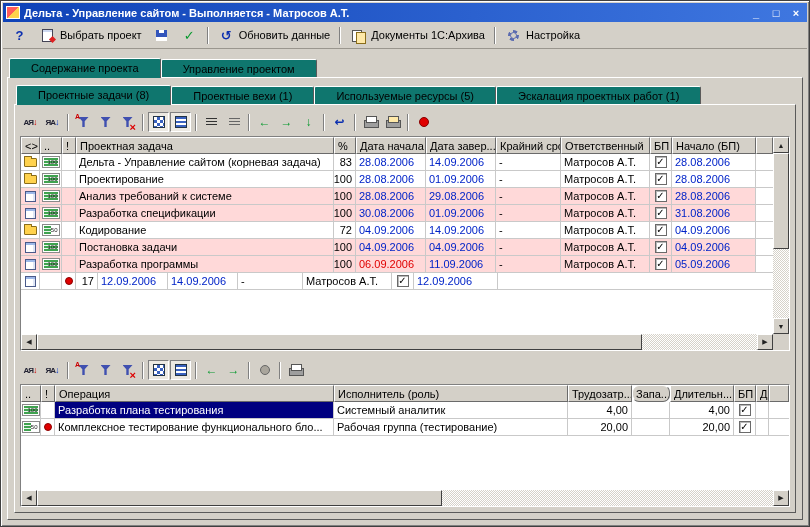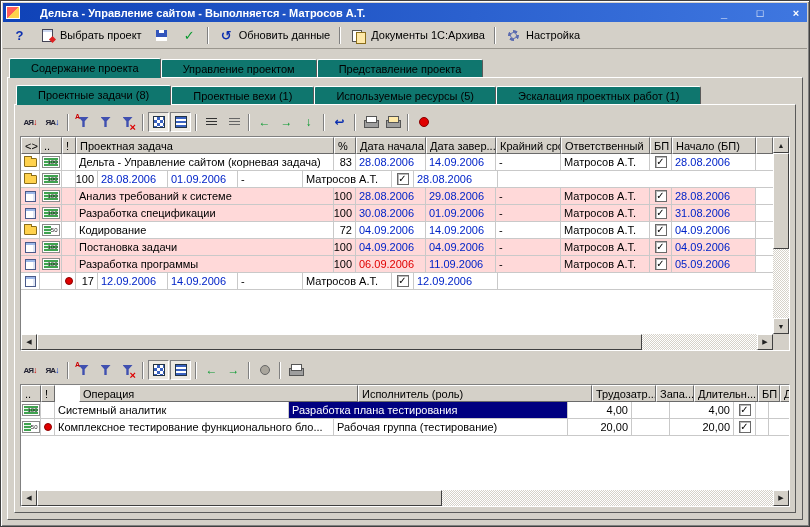--- a/index.html
+++ b/index.html
@@ -4,21 +4,21 @@
 <style>
   *{box-sizing:border-box;margin:0;padding:0}
   html,body{margin:0;padding:0}
   body{width:810px;height:527px;overflow:hidden;background:#808080;
        font-family:"Liberation Sans","DejaVu Sans",sans-serif;font-size:11px;color:#000}
   .window{width:810px;height:527px;background:#d4d0c8;border:1px solid #404040;
           box-shadow:inset 1px 1px 0 #fff,inset -1px -1px 0 #808080;
           display:flex;flex-direction:column;padding:2px}
   
   .titlebar{flex:0 0 19px;background:linear-gradient(to right,#0f42b7,#3f77e0);
-            display:flex;align-items:center;gap:20px;padding:0 3px;color:#fff}
+            display:flex;align-items:center;gap:4px;padding:0 3px;color:#fff}
   .title{flex:1;font-weight:bold;white-space:nowrap;overflow:hidden}
   .winbtn{width:16px;height:14px;display:flex;align-items:center;justify-content:center;
           font-size:11px;font-weight:bold;color:#fff;cursor:default}
   
   .toolbar{flex:0 0 27px;display:flex;align-items:center;gap:1px;padding:2px 3px;
            border-bottom:1px solid #9a968e}
   .btn{display:flex;align-items:center;gap:4px;padding:2px 5px;height:22px;white-space:nowrap}
   .vsep{width:0;height:17px;border-left:1px solid #808080;border-right:1px solid #fff;margin:0 3px;flex:0 0 auto}
   
   .tabzone{flex:1;display:flex;flex-direction:column;padding:8px 4px 4px;min-height:0}
@@ -170,21 +170,20 @@
       <div class="btn">
         <div class="g g-settings-icon"></div>
         <span>Настройка</span>
       </div>
     </div>
 
   <div class="tabzone">
     <div class="tabstrip" id="main-tabs">
         <div class="tab active">Содержание проекта</div>
         <div class="tab">Управление проектом</div>
-        <div class="tab">Представление проекта</div>
       </div>
     <div class="panel">
       <div class="tabstrip" id="sub-tabs">
           <div class="tab active">Проектные задачи (8)</div>
           <div class="tab">Проектные вехи (1)</div>
           <div class="tab">Используемые ресурсы (5)</div>
           <div class="tab">Эскалация проектных работ (1)</div>
         </div>
       <div class="panel inner">
 
@@ -290,20 +289,21 @@
                   <div class="cell ctr" style="width: 19px;">
                     <div class="ifolder"></div>
                   </div>
                   <div class="cell ctr" style="width: 22px;">
                     <div class="prog">
                       <div class="pf" style="width: 14px;"></div>
                       <i class="pt">100</i>
                     </div>
                   </div>
                   <div class="cell ctr" style="width: 14px;"></div>
+                  <div class="cell" style="width: 258px;">Проектирование</div>
                   <div class="cell num" style="width: 22px;">100</div>
                   <div class="cell date" style="width: 70px;">28.08.2006</div>
                   <div class="cell date" style="width: 70px;">01.09.2006</div>
                   <div class="cell" style="width: 65px;">-</div>
                   <div class="cell" style="width: 89px;">Матросов А.Т.</div>
                   <div class="cell ctr" style="width: 22px;">
                     <div class="cb">✓</div>
                   </div>
                   <div class="cell date" style="width: 84px;">28.08.2006</div>
                   <div class="cell fill"></div>
@@ -502,40 +502,40 @@
             <div class="tbtn">
               <div class="g g-print-icon"></div>
             </div>
           </div>
 
         <div class="twidget lower">
           <div class="tmain">
             <div class="thead" id="ops-head">
                 <div class="hcell" style="width: 20px;">..</div>
                 <div class="hcell" style="width: 14px;">!</div>
-                <div class="hcell" style="width: 279px; margin-left: 24px;">Операция</div>
+                <div class="hcell" style="width: 279px;">Операция</div>
                 <div class="hcell" style="width: 234px;">Исполнитель (роль)</div>
                 <div class="hcell" style="width: 64px;">Трудозатр...</div>
-                <div class="hcell" style="width: 38px;">Запа...</div>
+                <div class="hcell" style="width: 38px; border-radius: 7px;">Запа...</div>
                 <div class="hcell" style="width: 64px;">Длительн...</div>
                 <div class="hcell" style="width: 22px;">БП</div>
                 <div class="hcell" style="width: 13px;">Д</div>
                 <div class="hcell fill"></div>
               </div>
             <div class="tbody" id="ops-body">
                 <div class="row">
                   <div class="cell ctr" style="width: 20px;">
                     <div class="prog">
                       <div class="pf" style="width: 14px;"></div>
                       <i class="pt">100</i>
                     </div>
                   </div>
                   <div class="cell ctr" style="width: 14px;"></div>
+                  <div class="cell sel" style="width: 279px;">Разработка плана тестирования</div>
                   <div class="cell" style="width: 234px;">Системный аналитик</div>
-                  <div class="cell sel" style="width: 279px;">Разработка плана тестирования</div>
                   <div class="cell num" style="width: 64px;">4,00</div>
                   <div class="cell num" style="width: 38px;"></div>
                   <div class="cell num" style="width: 64px;">4,00</div>
                   <div class="cell ctr" style="width: 22px;">
                     <div class="cb">✓</div>
                   </div>
                   <div class="cell" style="width: 13px;"></div>
                   <div class="cell fill"></div>
                 </div>
                 <div class="row">

